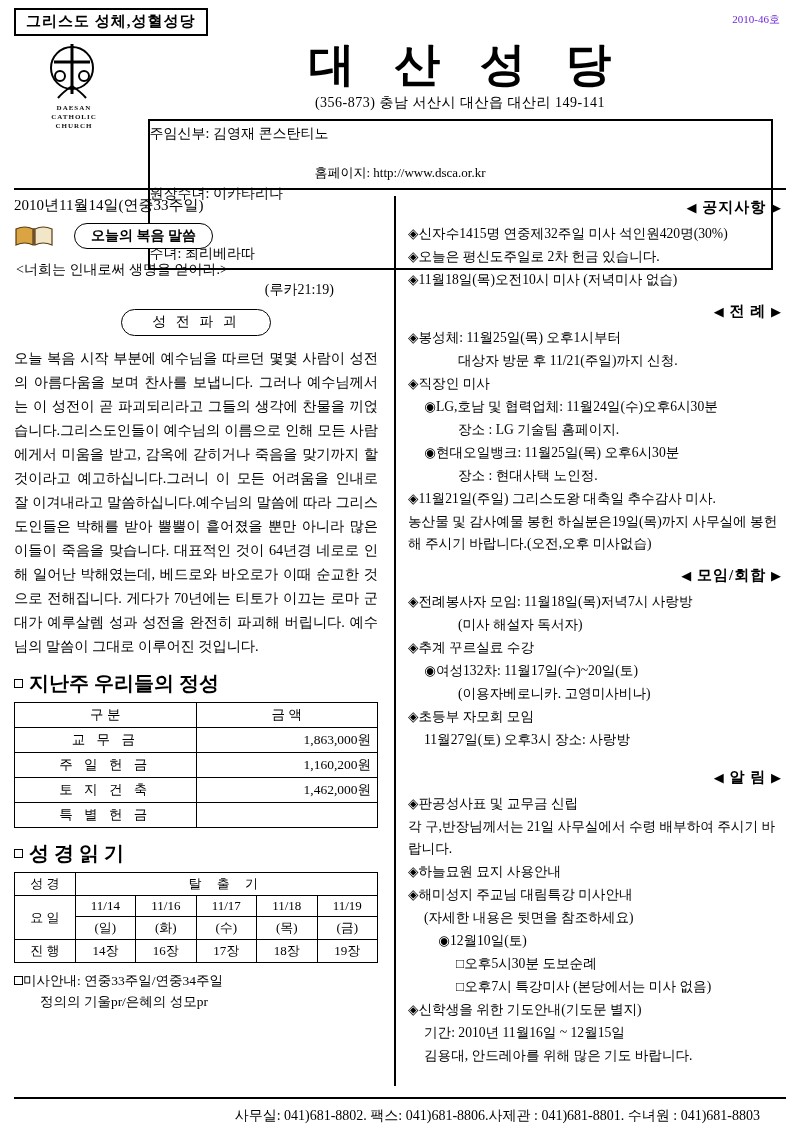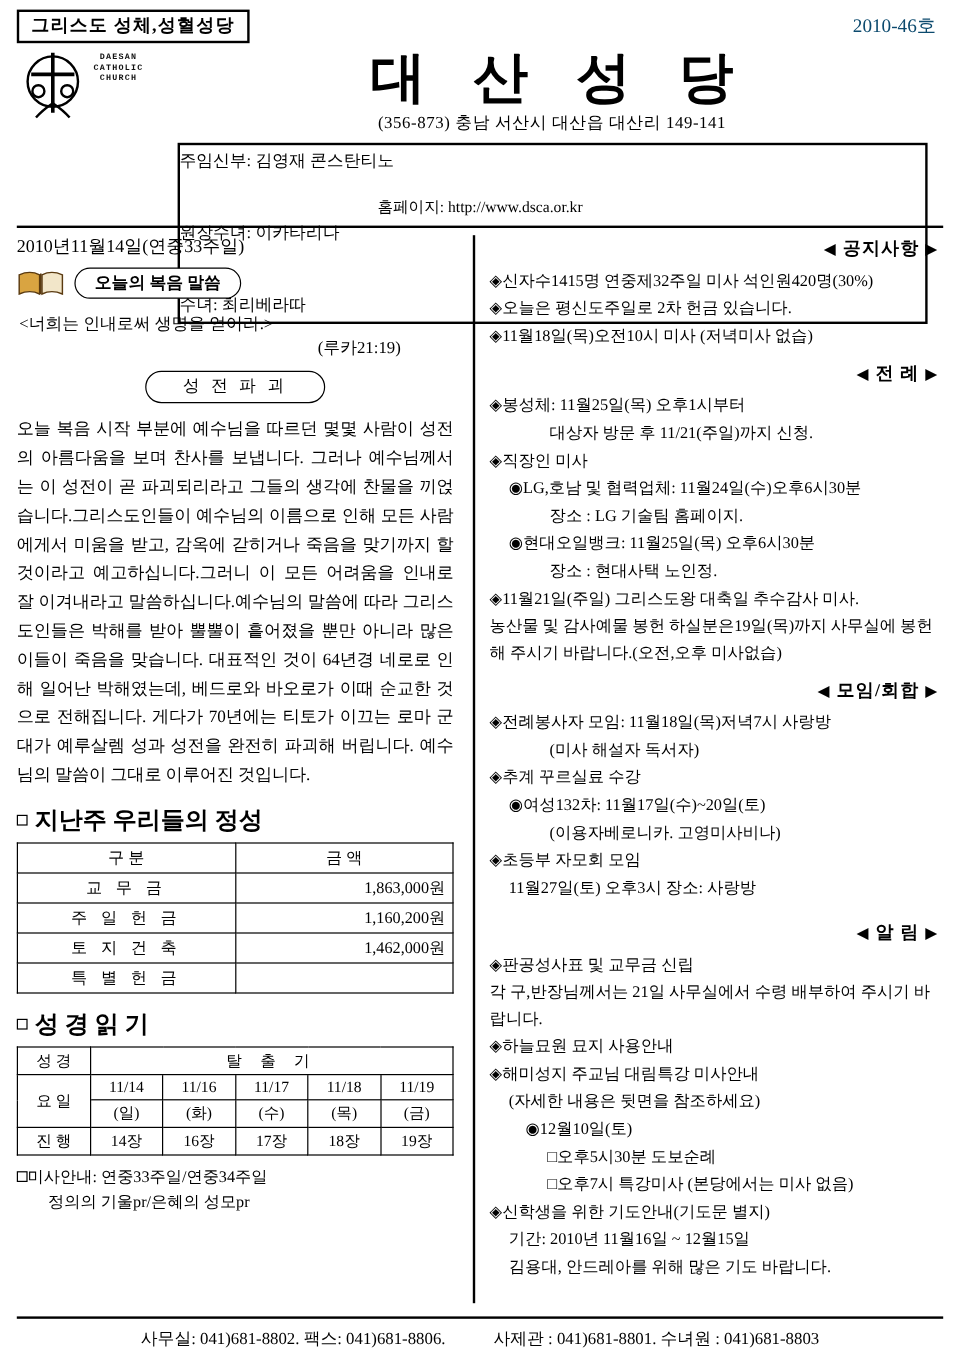--- a/index.html
+++ b/index.html
@@ -28,39 +28,39 @@
   }
   .parish-tag {
     border: 2px solid #000;
     padding: 2px 10px 3px 10px;
     font-size: 15px;
     font-weight: bold;
     letter-spacing: 1px;
     background: #fff;
   }
   .issue-no {
-    font-size: 16px;
-    color: #0c4a6e;
+    font-size: 11px;
+    color: #6d28d9;
     padding-top: 4px;
     padding-right: 6px;
   }
 
   .masthead {
     display: flex;
     align-items: stretch;
     margin-top: 4px;
     height: 116px;
   }
   .logo-box {
     width: 120px;
     display: flex;
-    flex-direction: row;
+    flex-direction: column;
+    align-items: center;
     justify-content: flex-start;
     padding-top: 4px;
-    font-family: Liberation Mono, monospace;
   }
   .logo-mark {
     width: 64px;
     height: 60px;
     position: relative;
   }
   .logo-text {
     margin-top: 2px;
     font-size: 7px;
     line-height: 9px;
@@ -132,21 +132,21 @@
     padding-left: 6px;
   }
 
   .date-line {
     font-size: 15px;
     margin-bottom: 8px;
   }
   .gospel-head {
     display: flex;
     align-items: center;
-    gap: 8px;
+    gap: 20px;
     margin-bottom: 10px;
   }
   .book-icon {
     width: 40px; height: 26px;
     position: relative;
   }
   .pill {
     border: 1.5px solid #000;
     border-radius: 14px;
     padding: 3px 16px;
@@ -242,24 +242,23 @@
 
   
   .footer {
     position: absolute;
     left: 14px; right: 14px;
     bottom: 10px;
   }
   .footer .line { border-top: 2px solid #000; }
   .footer .inner {
     display: flex;
-    justify-content: center;
+    justify-content: flex-end;
     padding: 8px 26px 0 26px;
     font-size: 14px;
-    gap: 40px;
   }
 </style>
 </head>
 <body>
 
 <div class="page">
 
   <div class="top-row">
     <div class="parish-tag">그리스도 성체,성혈성당</div>
     <div class="issue-no">2010-46호</div>

